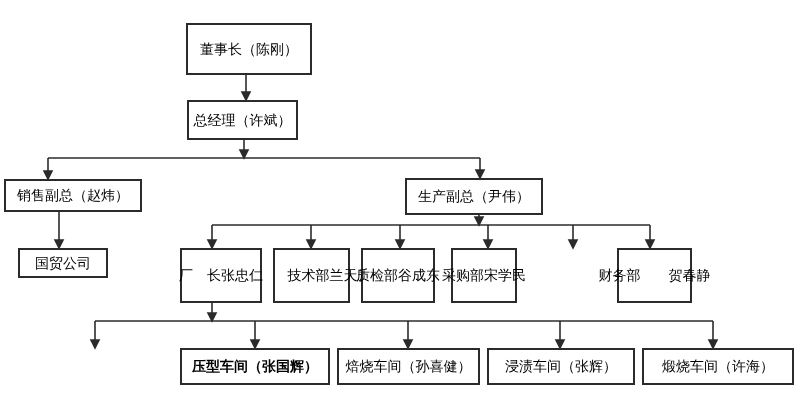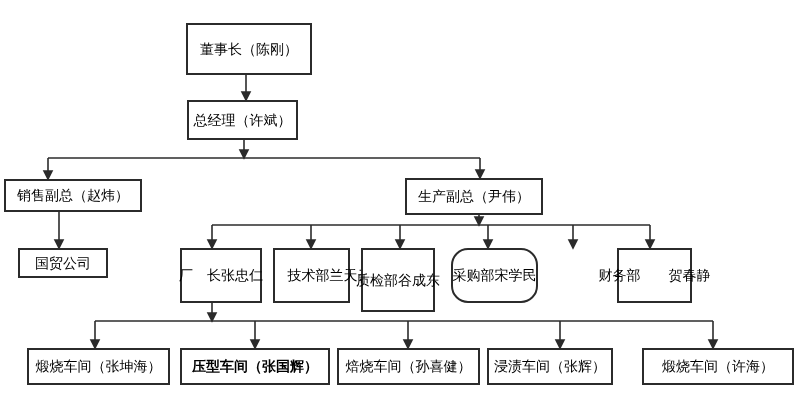--- a/index.html
+++ b/index.html
@@ -122,42 +122,39 @@
   </div>
 
   <div class="node two-line" style="left:180px; top:248px; width:82px; height:55px;">
     <span>厂　长</span>
     <span>张忠仁</span>
   </div>
   <div class="node two-line" style="left:273px; top:248px; width:77px; height:55px;padding-left:36px;">
     <span>技术部</span>
     <span>兰天云</span>
   </div>
-  <div class="node two-line" style="left:361px; top:248px; width:74px; height:64px;align-items:center;">
+  <div class="node two-line" style="left:361px; top:248px; width:74px; height:55px;align-items:center;">
     <span>质检部</span>
     <span>谷成东</span>
   </div>
-  <div class="node two-line" style="left:451px; top:248px; width:87px; height:55px;border-radius:17px;">
+  <div class="node two-line" style="left:451px; top:248px; width:66px; height:55px;">
     <span>采购部</span>
     <span>宋学民</span>
   </div>
   <div class="node two-line" style="left:617px; top:248px; width:75px; height:55px;gap:28px;">
     <span>财务部</span>
     <span>贺春静</span>
   </div>
 
-  <div class="node" style="left:27px; top:348px; width:143px; height:37px;">
-    <span>煅烧车间（张坤海）</span>
-  </div>
   <div class="node" style="left:180px; top:348px; width:150px; height:37px;font-weight:bold;">
     <span>压型车间（张国辉）</span>
   </div>
   <div class="node" style="left:337px; top:348px; width:143px; height:37px;">
     <span>焙烧车间（孙喜健）</span>
   </div>
-  <div class="node" style="left:487px; top:348px; width:126px; height:37px;">
+  <div class="node" style="left:487px; top:348px; width:148px; height:37px;">
     <span>浸渍车间（张辉）</span>
   </div>
   <div class="node" style="left:642px; top:348px; width:152px; height:37px;">
     <span>煅烧车间（许海）</span>
   </div>
 
 </div>
 
 </body></html>

